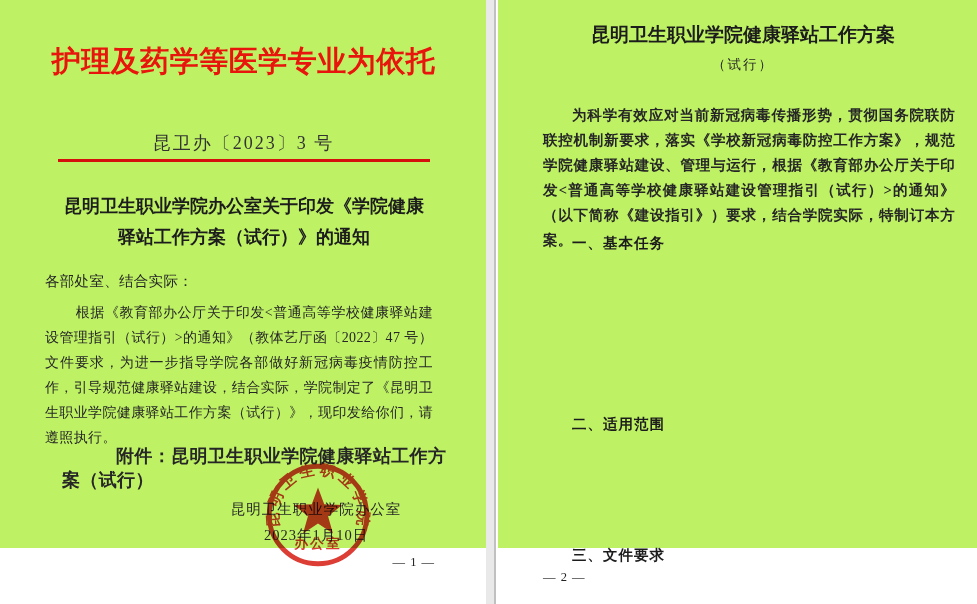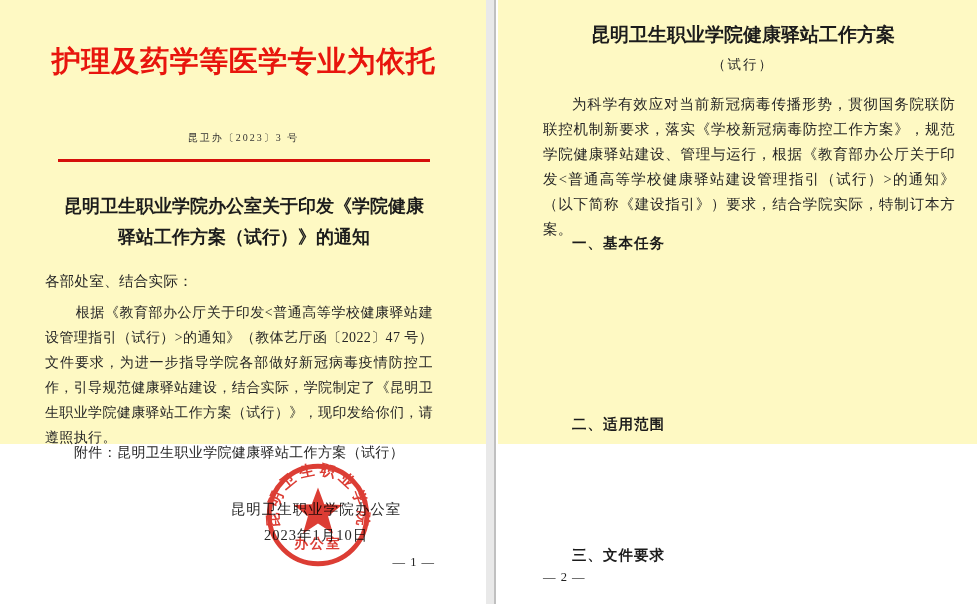--- a/index.html
+++ b/index.html
@@ -6,62 +6,62 @@
   html, body { width: 977px; height: 604px; }
   body {
     position: relative;
     width: 977px; height: 604px;
     background: #ffffff;
     overflow: hidden;
     font-family: "Liberation Serif", "DejaVu Serif", serif;
     color: #262626;
   }
   .page {
-    position: absolute; top: 0; height: 444px; background: #fef9c3;
+    position: absolute; top: 0; height: 548px; background: #bef264;
   }
   #page1 { left: 0; width: 487px; }
   #page2 { left: 498px; width: 479px; }
   .gutter {
     position: absolute; top: 0; left: 486px; width: 10px; height: 604px;
     background: #e9e9e9; border-right: 2px solid #c0c0c0;
   }
 
   
   .letterhead {
     position: absolute; top: 42px; left: 20px; right: 20px;
     text-align: center;
     font-size: 29px; font-weight: 700; letter-spacing: 0.5px;
     color: #e8150d;
     font-family: "Liberation Serif", "DejaVu Serif", serif;
   }
   .doc-number {
     position: absolute; top: 131px; left: 0; right: 0;
-    text-align: center; font-size: 10px; letter-spacing: 2px; color: #333;
+    text-align: center; font-size: 18px; letter-spacing: 2px; color: #333;
   }
   .red-rule {
     position: absolute; top: 159px; left: 58px; width: 372px; height: 3px;
     background: #d50f0b;
   }
   .notice-title {
     position: absolute; top: 191px; left: 59px; width: 370px;
     text-align: center; font-size: 18px; line-height: 31px;
     font-weight: 700; color: #1c1c1c;
   }
   .salutation {
     position: absolute; top: 272px; left: 45px;
     font-size: 14.5px; letter-spacing: 0.3px;
   }
   .left-body {
     position: absolute; top: 300px; left: 45px; width: 388px;
     font-size: 14px; line-height: 25px; letter-spacing: 0.35px;
     text-align: justify; text-indent: 2.2em;
   }
   .attachment {
-    position: absolute; top: 444px; left: 32px; width: 388px;
-    font-size: 14px; letter-spacing: 0.35px; text-indent: 3em;
+    position: absolute; top: 444px; left: 62px; width: 388px;
+    font-size: 18px; letter-spacing: 0.35px; text-indent: 3em; font-weight: bold;
   }
   .signature-block {
     position: absolute; top: 496px; left: 206px; width: 220px;
     text-align: center; font-size: 14.5px; line-height: 26px;
     letter-spacing: 1px;
   }
   .page-num-1 {
     position: absolute; top: 555px; left: 385px; width: 50px;
     text-align: right; font-size: 12.5px; letter-spacing: 1px; color: #222;
   }
@@ -83,21 +83,21 @@
     position: absolute; left: 45px; width: 412px;
     font-size: 14.5px; line-height: 25px; letter-spacing: 0.3px;
     text-align: justify; text-indent: 2em;
   }
   .rh { 
     position: absolute; left: 45px; width: 412px;
     font-size: 14.5px; font-weight: 700; text-indent: 2em;
     font-family: "Liberation Sans", "DejaVu Sans", sans-serif;
     color: #1c1c1c; letter-spacing: 1px;
   }
-  #intro   { top: 92px; }
+  #intro   { top: 103px; font-weight: bold; }
   #h1s     { top: 234px; }
   #p-s1    { top: 259px; }
   #h2s     { top: 415px; }
   #p-s2    { top: 440px; }
   #h3s     { top: 546px; }
   .page-num-2 {
     position: absolute; top: 570px; left: 45px;
     font-size: 12.5px; letter-spacing: 1px; color: #222;
   }
 </style>

